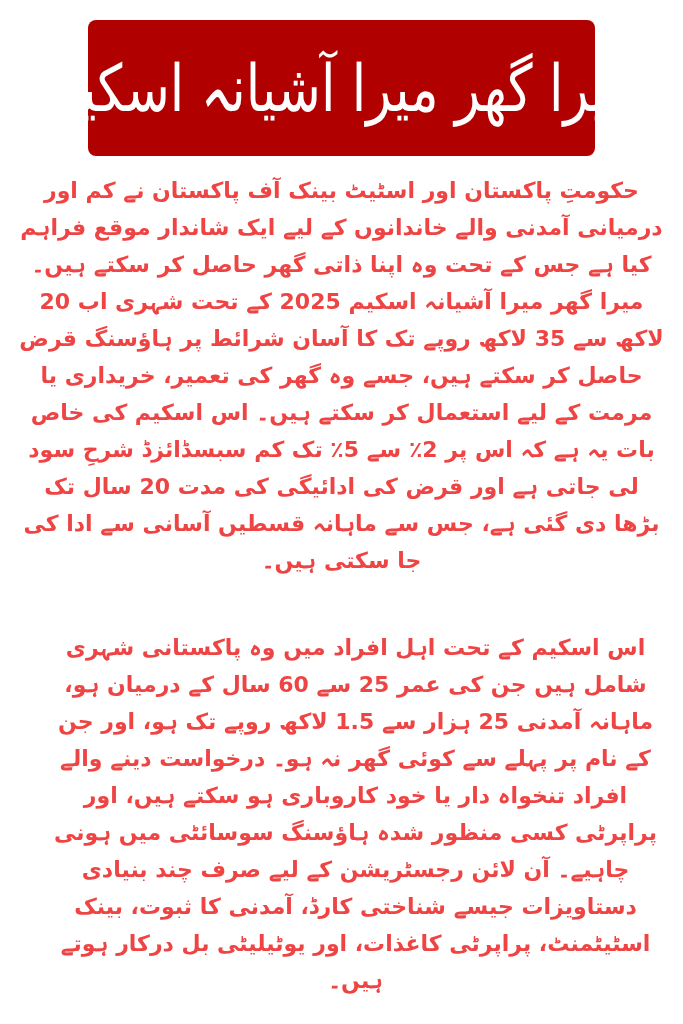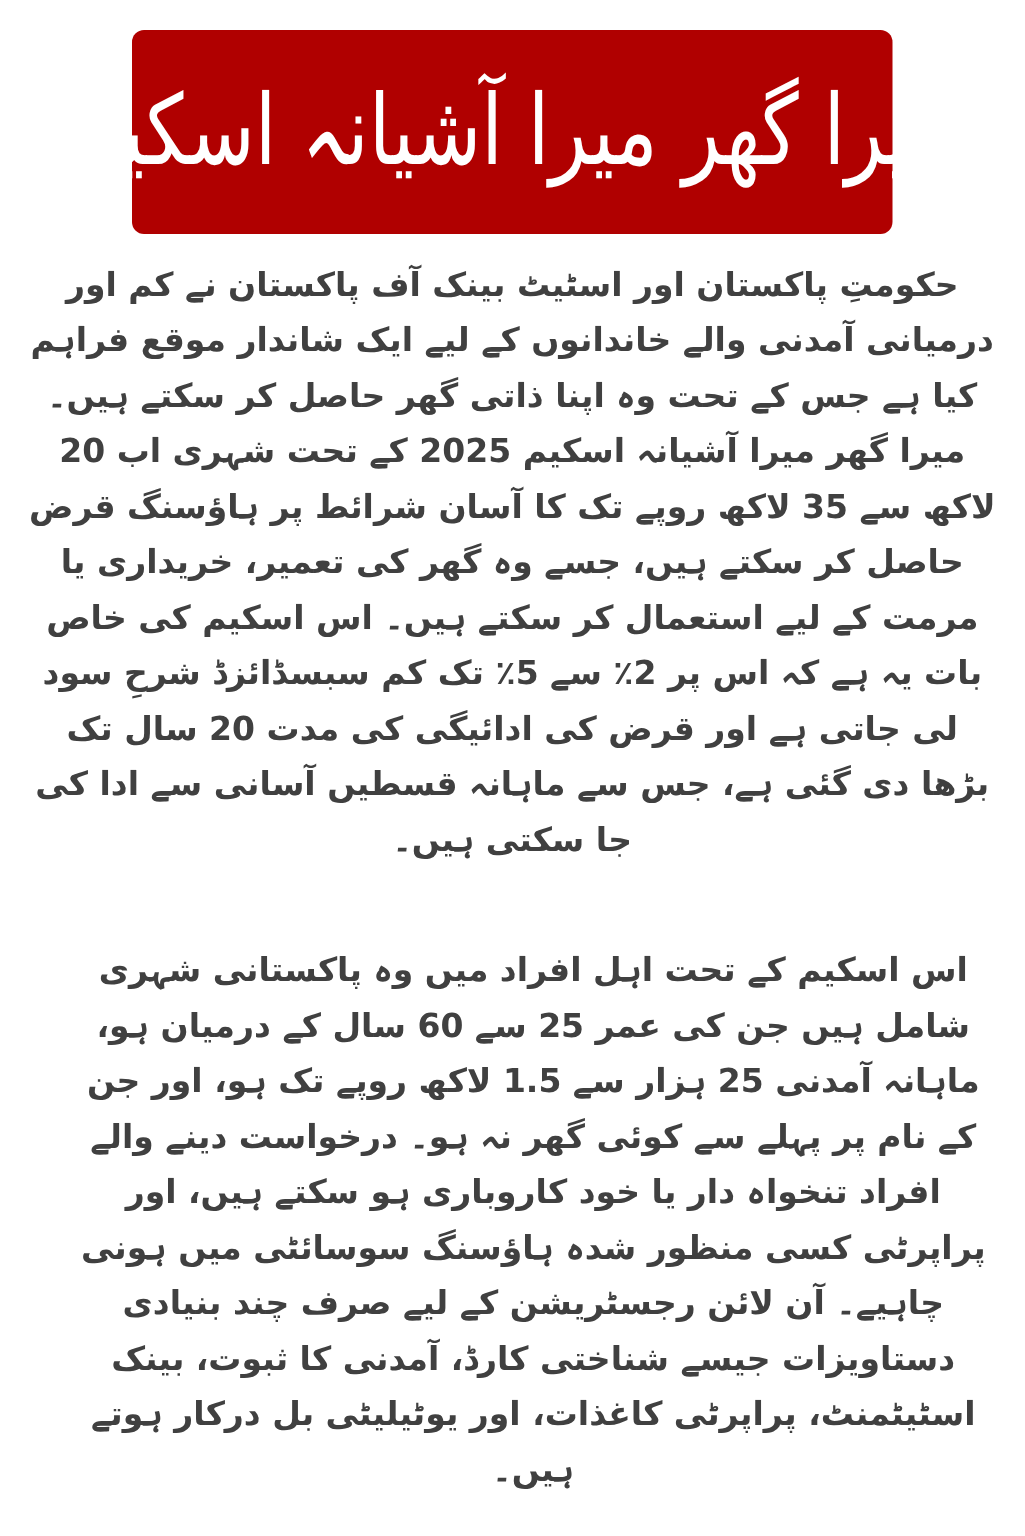--- a/index.html
+++ b/index.html
@@ -47,21 +47,21 @@
       top: 172px;
       direction: rtl;
     }
     .para {
       margin: 0;
       font-size: 22px;
       line-height: 37px;
       text-align: center;
       direction: rtl;
       font-weight: bold;
-      color: #404040;
+      color: #ef4444;
     }
     .para + .para {
       margin-top: 50px;
       margin-left: 28px;
     }
   </style>
 </head>
 <body>
 
 <header class="banner">

